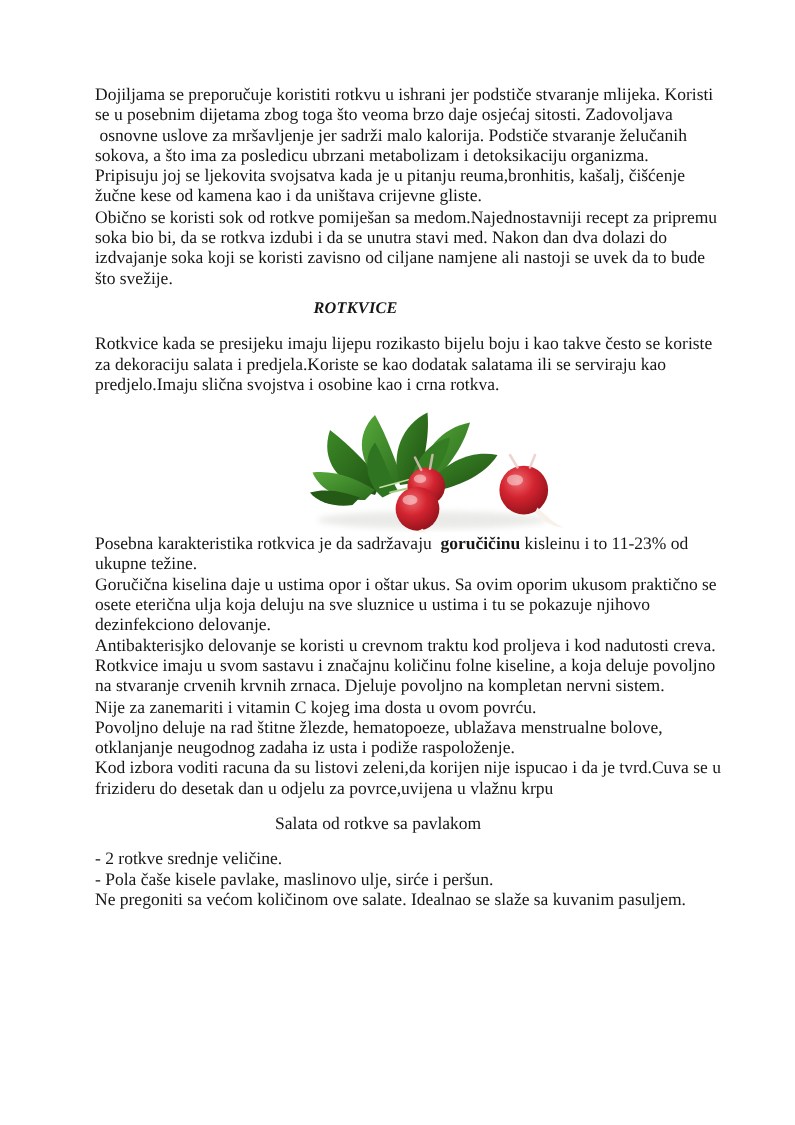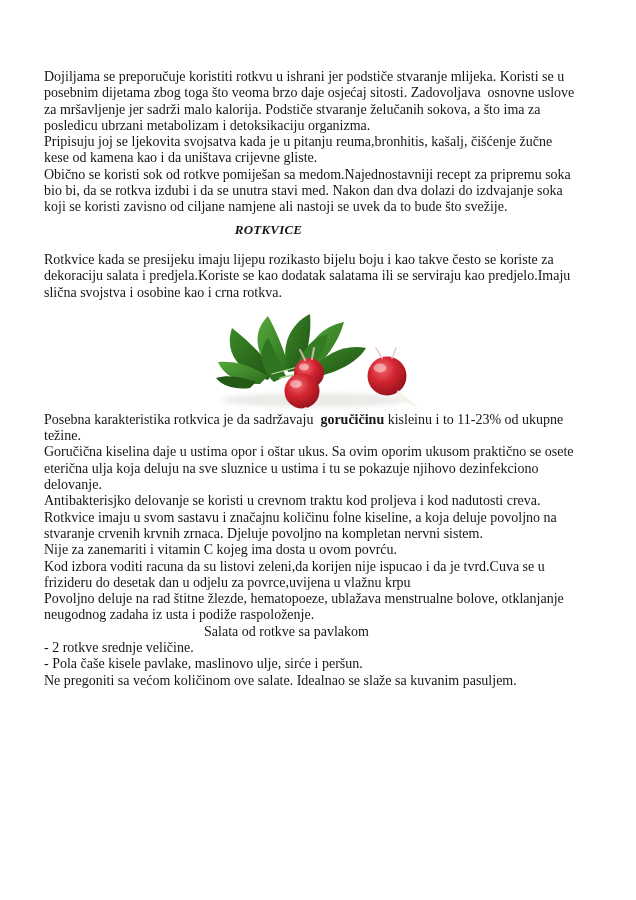--- a/index.html
+++ b/index.html
@@ -8,21 +8,21 @@
     width: 636px; height: 900px; overflow: hidden;
     font-family: "Liberation Serif", "DejaVu Serif", serif;
   }
   .page {
     position: relative;
     width: 636px; height: 900px;
     background: #ffffff;
     color: #161616;
     font-size: 14px;
     line-height: 16.3px;
-    padding: 69px 58px 0 44px;
+    padding: 69px 58px 0 76px;
   }
   p { margin: 0; }
   .h1 {
     font-size: 13px;
     font-weight: 700;
     font-style: italic;
     text-align: center;
     padding-right: 85px;
     margin: 6px 0 14px 0;
     letter-spacing: 0.2px;
@@ -31,21 +31,21 @@
   .photo-wrap {
     width: 224px; height: 100px;
     margin: 9px 0 2px 166px;
   }
   .photo-wrap svg { display: block; width: 224px; height: 100px; }
   .h2 {
     font-size: 14px;
     font-weight: 400;
     text-align: center;
     padding-right: 49px;
-    margin: 0;
+    margin: 12px;
   }
   .bold-word { font-weight: 700; text-align: right; }
 </style>
 </head>
 <body>
 
 <div class="page">
 
   <p>Dojiljama se preporučuje koristiti rotkvu u ishrani jer podstiče stvaranje mlijeka. Koristi se u posebnim dijetama zbog toga što veoma brzo daje osjećaj sitosti. Zadovoljava &nbsp;osnovne uslove za mršavljenje jer sadrži malo kalorija. Podstiče stvaranje želučanih sokova, a što ima za posledicu ubrzani metabolizam i detoksikaciju organizma.</p>
   <p>Pripisuju joj se ljekovita svojsatva kada je u pitanju reuma,bronhitis, kašalj, čišćenje žučne kese od kamena kao i da uništava crijevne gliste.</p>
@@ -107,22 +107,22 @@
         <path d="M95,50 L90,40 M102,49 L104,38 M172,48 L166,38 M182,48 L186,38" stroke="#e9c9c6" stroke-width="2" stroke-linecap="round" opacity="0.8"></path>
       </g>
     </svg>
   </div>
 
   <p><span>Posebna karakteristika rotkvica je da sadržavaju &nbsp;</span><span class="bold-word">goručičinu</span><span> kisleinu i to 11-23% od ukupne težine.</span></p>
   <p>Goručična kiselina daje u ustima opor i oštar ukus. Sa ovim oporim ukusom praktično se osete eterična ulja koja deluju na sve sluznice u ustima i tu se pokazuje njihovo dezinfekciono delovanje.</p>
   <p>Antibakterisjko delovanje se koristi u crevnom traktu kod proljeva i kod nadutosti creva.</p>
   <p>Rotkvice imaju u svom sastavu i značajnu količinu folne kiseline, a koja deluje povoljno na stvaranje crvenih krvnih zrnaca. Djeluje povoljno na kompletan nervni sistem.</p>
   <p>Nije za zanemariti i vitamin C kojeg ima dosta u ovom povrću.</p>
+  <p>Povoljno deluje na rad štitne žlezde, hematopoeze, ublažava menstrualne bolove, otklanjanje neugodnog zadaha iz usta i podiže raspoloženje.</p>
   <p>Kod izbora voditi racuna da su listovi zeleni,da korijen nije ispucao i da je tvrd.Cuva se u frizideru do desetak dan u odjelu za povrce,uvijena u vlažnu krpu</p>
-  <p>Povoljno deluje na rad štitne žlezde, hematopoeze, ublažava menstrualne bolove, otklanjanje neugodnog zadaha iz usta i podiže raspoloženje.</p>
 
   <div class="h2">Salata od rotkve sa pavlakom</div>
 
   <p>- 2 rotkve srednje veličine.</p>
   <p>- Pola čaše kisele pavlake, maslinovo ulje, sirće i peršun.</p>
   <p>Ne pregoniti sa većom količinom ove salate. Idealnao se slaže sa kuvanim pasuljem.</p>
 
 </div>
 
 </body></html>

